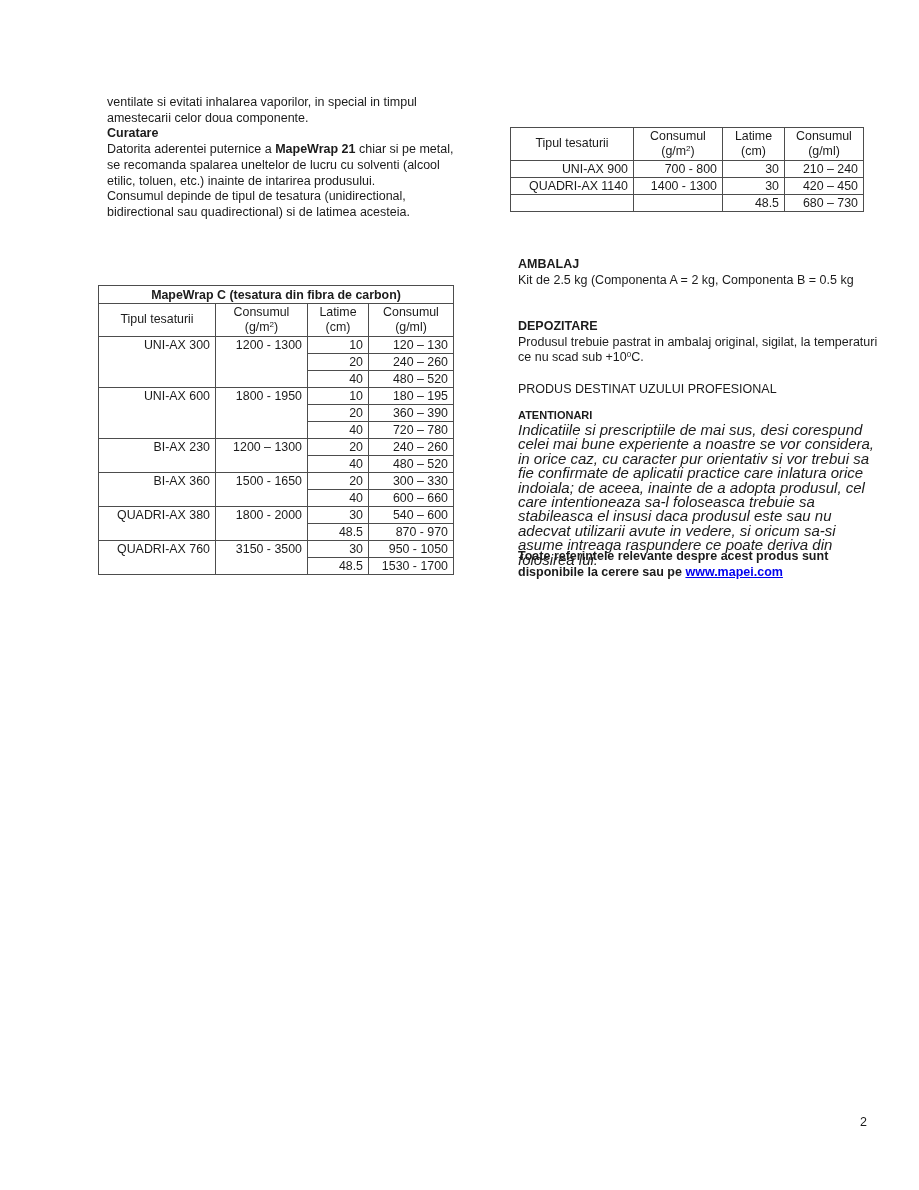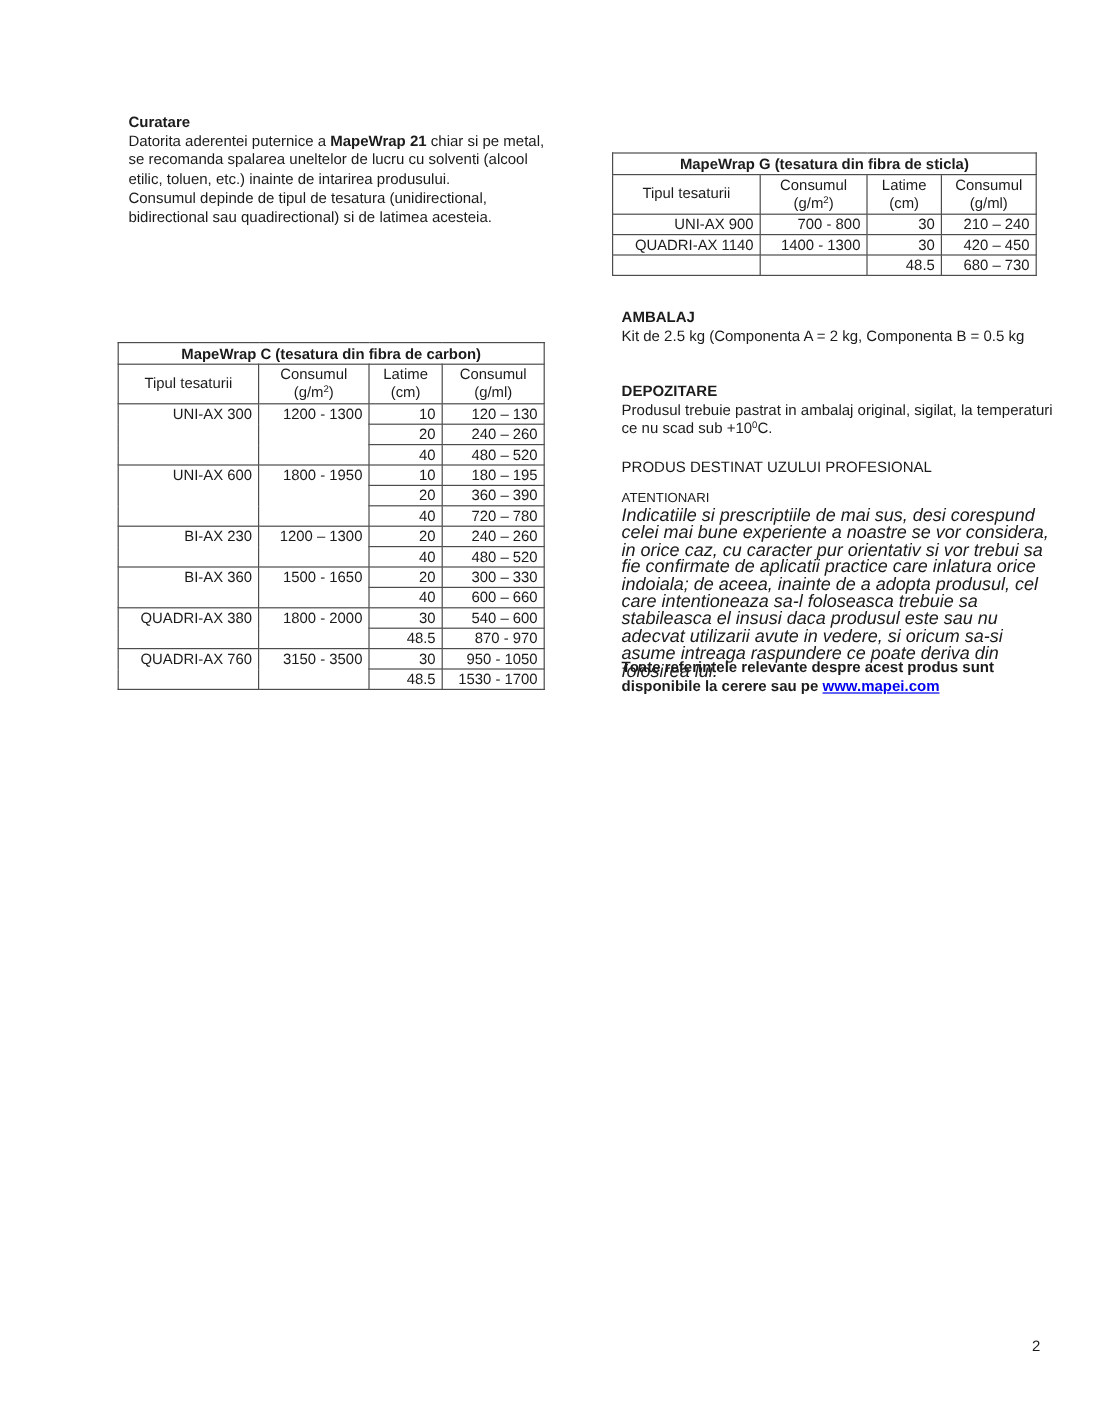--- a/index.html
+++ b/index.html
@@ -27,30 +27,31 @@
   .table-c-wrap{position:absolute;left:98px;top:285px;}
   .table-g-wrap{position:absolute;left:510px;top:127px;}
 
   
   .sec{position:absolute;width:366px;}
   .sec-ambalaj{left:518px;top:257px;}
   .sec-depozitare{left:518px;top:319px;width:362px;}
   .sec-produs{left:518px;top:382px;}
   .sec-atentionari{left:518px;top:408px;width:364px;}
   .sec-footer{left:518px;top:549px;width:364px;}
-  .h-small{font-size:11px;font-weight:normal;line-height:14px;margin:0 0 1px 0;}
+  .h-small{font-size:11px;font-weight:bold;line-height:14px;margin:0 0 1px 0;}
   .italic-note{font-size:15px;font-style:italic;line-height:14.4px;margin:0;}
   .doc-link{color:#0000ee;text-decoration:underline;cursor:pointer;}
 
   .page-number{position:absolute;left:860px;top:1115px;font-size:12.5px;}
 </style>
 </head>
 <body>
 
 <div class="col-left">
+  <p class="body-text">ventilate si evitati inhalarea vaporilor, in special in timpul amestecarii celor doua componente.</p>
   <p class="h-section">Curatare</p>
   <p class="body-text">Datorita aderentei puternice a <b>MapeWrap 21</b> chiar si pe metal, se recomanda spalarea uneltelor de lucru cu solventi (alcool etilic, toluen, etc.) inainte de intarirea produsului.</p>
   <p class="body-text">Consumul depinde de tipul de tesatura (unidirectional, bidirectional sau quadirectional) si de latimea acesteia.</p>
 </div>
 
 <div class="table-c-wrap">
   <table class="doc-table">
       <colgroup>
         <col style="width:117px">
         <col style="width:92px">
@@ -142,23 +143,20 @@
 <div class="table-g-wrap">
   <table class="doc-table">
       <colgroup>
         <col style="width:123px">
         <col style="width:89px">
         <col style="width:62px">
         <col style="width:79px">
       </colgroup>
       <tbody>
         <tr>
-          <td class="tt" colspan="4">MapeWrap G (tesatura din fibra de sticla)</td>
-        </tr>
-        <tr>
           <td class="th">Tipul tesaturii</td>
           <td class="th">Consumul<br>(g/m<sup>2</sup>)</td>
           <td class="th">Latime<br>(cm)</td>
           <td class="th">Consumul<br>(g/ml)</td>
         </tr>
         <tr>
           <td class="tc">UNI-AX 900</td>
           <td class="tc">700 - 800</td>
           <td class="tc">30</td>
           <td class="tc">210 – 240</td>

